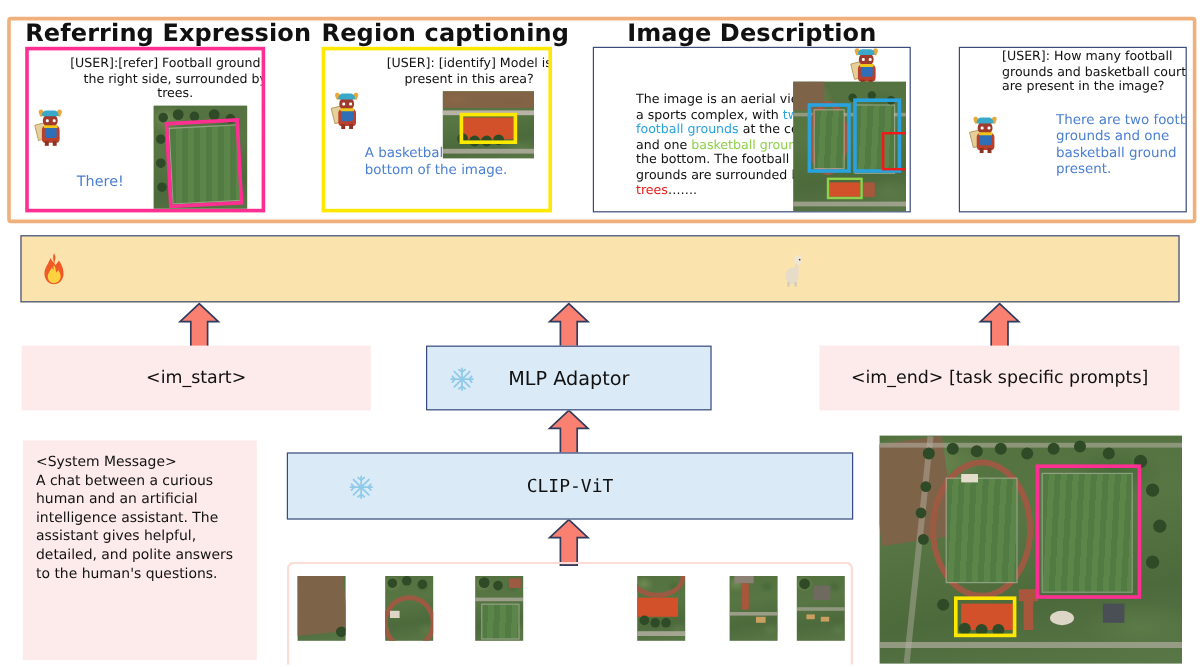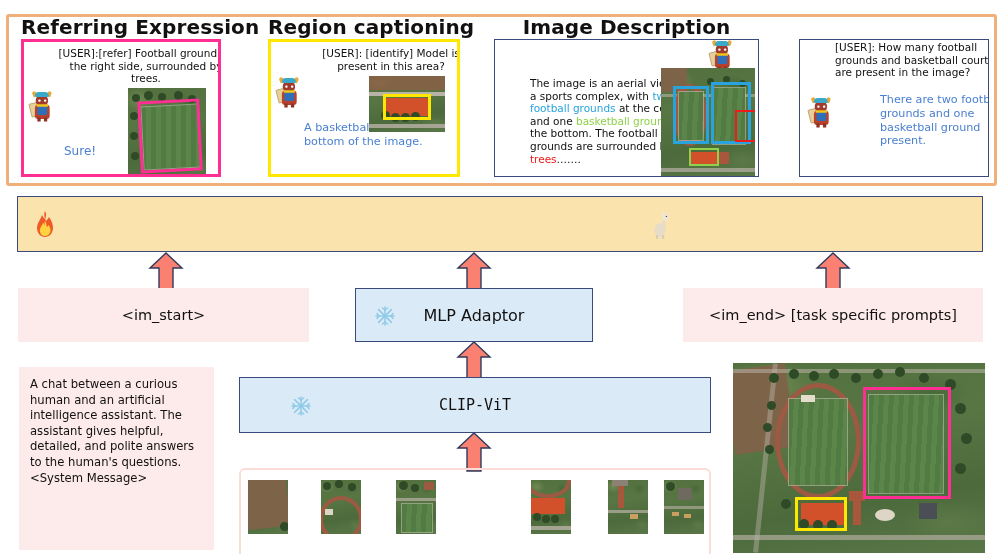--- a/index.html
+++ b/index.html
@@ -190,21 +190,21 @@
           <div class="head"></div>
         <div class="eye-l"></div>
           <div class="eye-r"></div>
         <div class="body"></div>
           <div class="vest"></div>
           <div class="scarf"></div>
         <div class="leg-l"></div>
           <div class="leg-r"></div>
       </div>
 
-      <div class="usr-text ans-text" style="position:absolute; left:12px; top:103px; font-size:12px;">Sure!</div>
+      <div class="usr-text ans-text" style="position:absolute; left:12px; top:103px; font-size:12px;">There!</div>
 
       <div class="aerial" style="position:absolute; left:104px; top:46px; width:78px; height:94px;">
         <div class="tree" style="left:4px;  top:6px;  width:8px;  height:8px;"></div>
         <div class="tree" style="left:16px; top:3px;  width:9px;  height:9px;"></div>
         <div class="tree" style="left:30px; top:5px;  width:8px;  height:8px;"></div>
         <div class="tree" style="left:46px; top:3px;  width:9px;  height:9px;"></div>
         <div class="tree" style="left:60px; top:7px;  width:8px;  height:8px;"></div>
         <div class="tree" style="left:2px;  top:24px; width:8px;  height:8px;"></div>
         <div class="tree" style="left:2px;  top:44px; width:8px;  height:8px;"></div>
         <div class="tree" style="left:3px;  top:64px; width:8px;  height:8px;"></div>
@@ -396,22 +396,22 @@
       <line x1="5" y1="11" x2="3" y2="8.6"></line>
         <line x1="5" y1="11" x2="3" y2="13.4"></line>
       <line x1="17" y1="11" x2="19" y2="8.6"></line>
         <line x1="17" y1="11" x2="19" y2="13.4"></line>
     </g>
   </svg>
   <span class="blue-label" style="font-family:'DejaVu Sans Mono', monospace; font-size:15px;">CLIP-ViT</span>
 </div>
 
 <div id="system-box">
+  <div>&lt;System Message&gt;</div>
   <div>A chat between a curious human and an artificial intelligence assistant. The assistant gives helpful, detailed, and polite answers to the human's questions.</div>
-  <div>&lt;System Message&gt;</div>
 </div>
 
 <div id="patch-strip">
   <div class="patch aerial" style="left:7px;">
     <div class="field-brown" style="left:-4px; top:-4px; width:44px; height:52px; transform:rotate(-6deg);"></div>
     <div class="tree" style="left:32px; top:42px; width:9px; height:9px;"></div>
   </div>
   <div class="patch aerial" style="left:80px;">
     <div class="track" style="left:-2px; top:16px; width:44px; height:46px; border-width:4px;"></div>
     <div class="tree" style="left:2px;  top:2px;  width:8px; height:8px;"></div>

